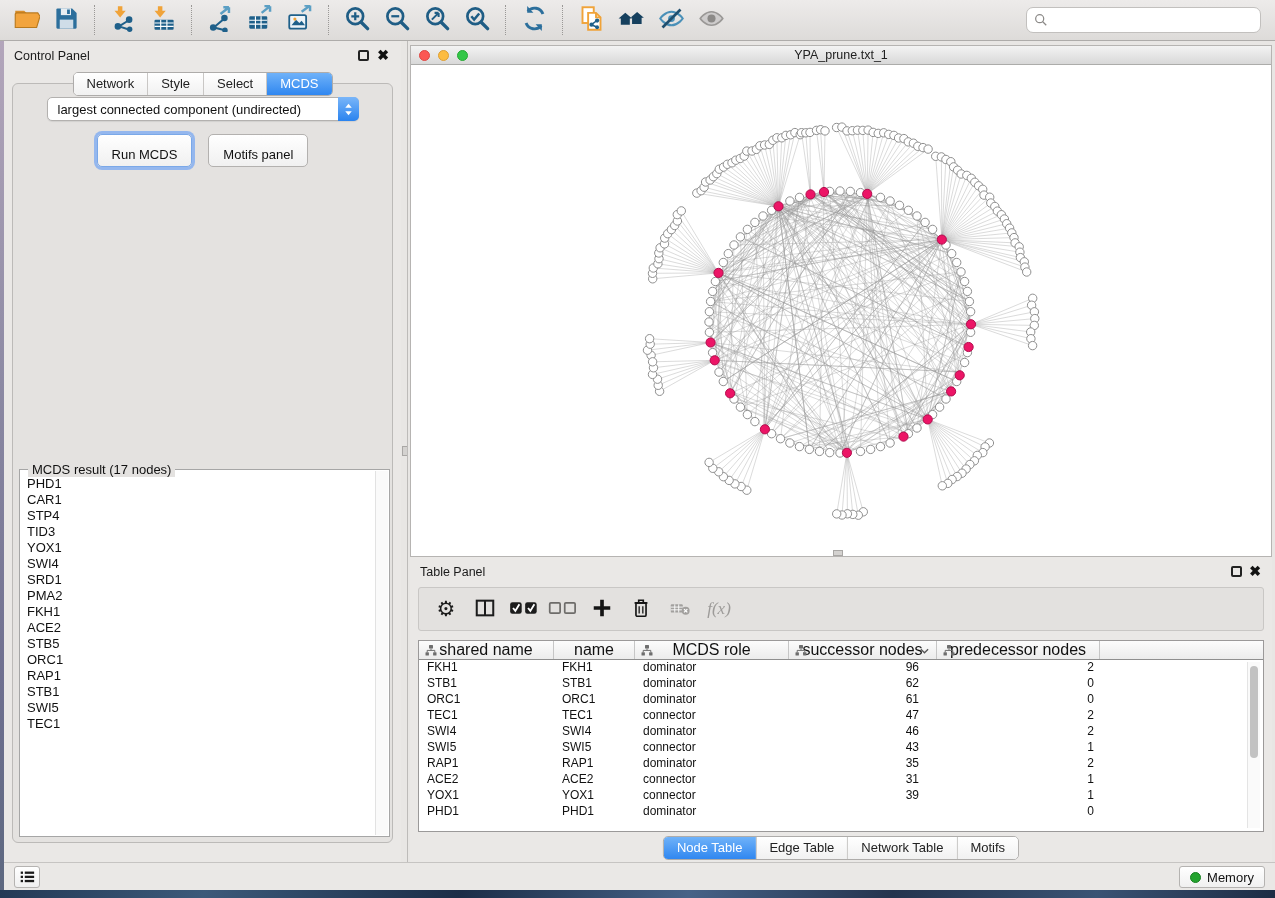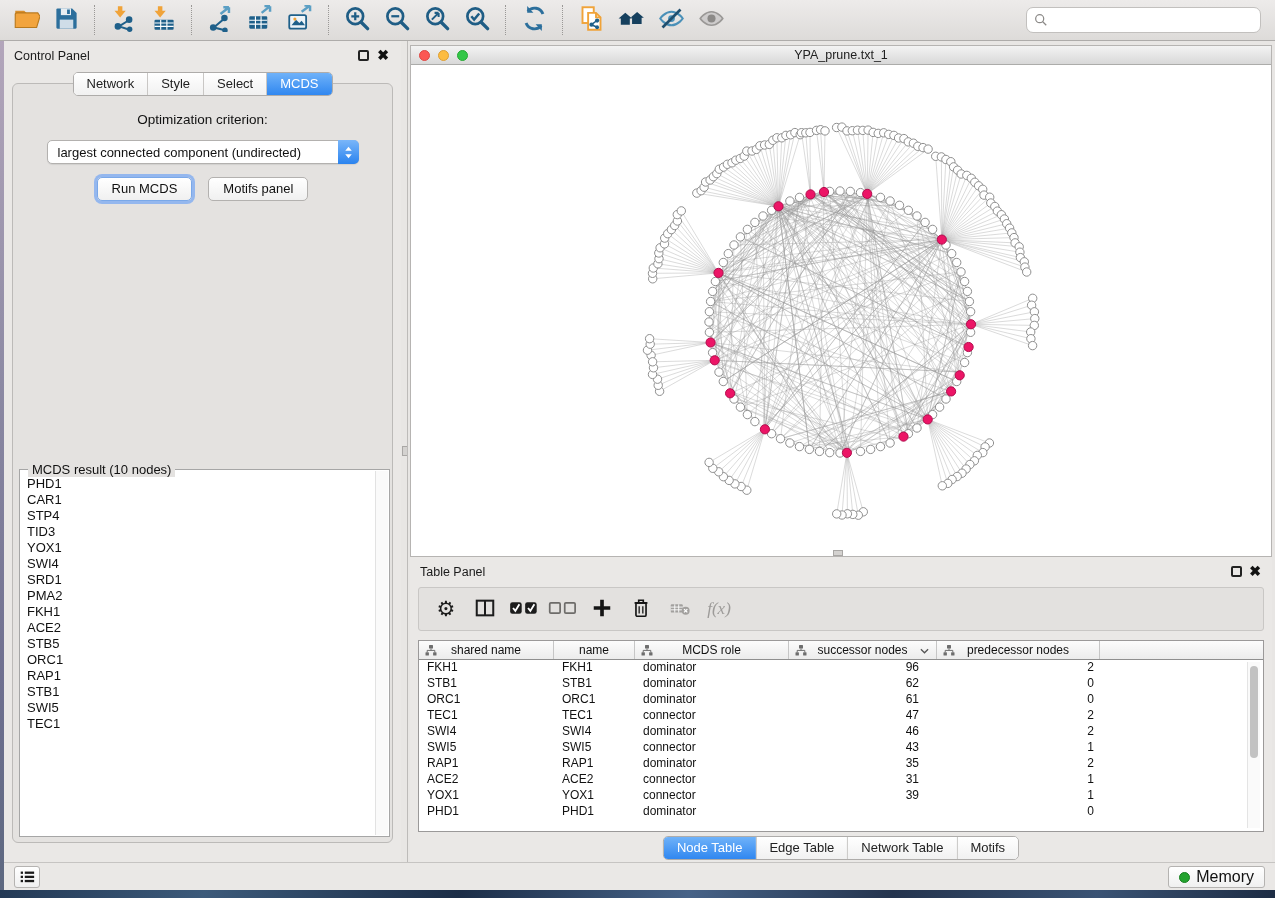--- a/index.html
+++ b/index.html
@@ -43,21 +43,21 @@
   .cp-content { position:absolute; left:8px; top:42px; width:381px; height:760px;
     border:1px solid #bcbab8; border-radius:6px; background:#e4e2e0; }
   .opt-label { text-align:center; margin-top:28px; font-size:13.5px; color:#111; }
   .dropdown { position:relative; width:312px; height:24px; margin:13px auto 0; background:#fff;
     border:1px solid #b3b1af; border-radius:5px; box-shadow:0 1px 1px rgba(0,0,0,.08); }
   .dropdown .dd-text { position:absolute; left:10px; top:4px; font-size:13px; color:#111; white-space:nowrap; }
   .dd-step { position:absolute; right:-1px; top:-1px; width:21px; height:24px; border-radius:0 5px 5px 0;
     background:linear-gradient(#7ab6f9,#2a83ef); display:flex; align-items:center; justify-content:center; }
   .btn-row { display:flex; justify-content:center; gap:16px; margin-top:13px; }
   .mac-btn { font:13px "Liberation Sans",sans-serif; color:#111; background:linear-gradient(#ffffff,#f0f0f0);
-    border:1px solid #b3b1af; border-radius:5px; padding:3px 14px 4px; cursor:default; }
+    border:1px solid #b3b1af; border-radius:5px; padding:12px 14px 4px; cursor:default; }
   .mac-btn.focus { box-shadow:0 0 0 3px rgba(82,148,250,.55); border-color:#7aa8e8; }
 
   .fieldset { position:absolute; left:6px; top:385px; width:371px; height:368px;
     border:1px solid #a6a6a6; background:#fff; }
   .fieldset .legend { position:absolute; top:-8px; left:8px; background:#e4e2e0; padding:0 4px;
     font-size:13px; color:#111; }
   .mcds-list { position:absolute; left:1px; top:2px; right:14px; bottom:1px; overflow:hidden;
     font-size:13px; color:#111; padding:4px 0 0 6px; }
   .mcds-list div { height:16px; line-height:16px; }
   .list-track { position:absolute; top:1px; right:1px; bottom:1px; width:13px; background:#fafafa; border-left:1px solid #e2e2e2; }
@@ -87,38 +87,38 @@
   .tp-btn { width:30px; height:30px; border:none; background:transparent; display:inline-flex;
     align-items:center; justify-content:center; margin-right:9px; cursor:default; }
   .tp-btn svg { width:22px; height:22px; }
   .tp-btn.wide svg { width:30px; }
   .gear-glyph { font-size:21px; color:#1c1c1c; line-height:22px; }
   .fx-glyph { font:italic 17px "Liberation Serif",serif; color:#9d9b99; }
 
   .node-table { position:absolute; left:8px; top:83px; width:846px; height:192px; background:#fff;
     border:1px solid #9b9999; }
   .nt-header { display:flex; height:19px; background:linear-gradient(#fcfcfc,#ececec); border-bottom:1px solid #8f8f8f; }
-  .nt-hcell { position:relative; border-right:1px solid #c6c6c6; font-size:12px; color:#111;
-    display:flex; align-items:center; justify-content:center; }
+  .nt-hcell { position:relative; border-right:1px solid #c6c6c6; font-size:16px; color:#111;
+    display:flex; align-items:flex-end; justify-content:center; }
   .nt-hcell .tree-ico { position:absolute; left:6px; top:4px; }
   .nt-hcell .sort-ico { position:absolute; right:7px; top:7px; }
   .nt-row { display:flex; height:16px; font-size:12px; color:#111; }
   .nt-cell { overflow:hidden; white-space:nowrap; }
   .nt-cell.l { padding-left:8px; text-align:left; }
   .nt-cell.r { text-align:right; }
   .tbl-scroll { position:absolute; top:21px; right:3px; bottom:3px; width:13px; background:#fafafa; border-left:1px solid #e4e4e4; }
   .tbl-thumb { position:absolute; left:2px; top:4px; width:8px; height:92px; background:#c2c2c2; border-radius:4px; }
   .tp-tabs { position:absolute; left:50%; transform:translateX(-50%); top:279px; }
 
   
   .status-bar { position:absolute; left:4px; top:862px; width:1271px; height:28px; background:#eae8e6; border-top:1px solid #c6c4c2; }
   .sb-list-btn { position:absolute; left:10px; top:3px; width:26px; height:22px; background:linear-gradient(#fff,#f0f0f0);
     border:1px solid #b5b3b1; border-radius:3px; display:flex; align-items:center; justify-content:center; }
   .sb-mem-btn { position:absolute; right:10px; top:3px; height:22px; background:linear-gradient(#fff,#f0f0f0);
-    border:1px solid #b5b3b1; border-radius:3px; display:flex; align-items:center; gap:6px; padding:0 10px; font-size:16px; color:#111; }
+    border:1px solid #b5b3b1; border-radius:3px; display:flex; align-items:center; gap:6px; padding:0 10px; font-size:13px; color:#111; }
   .mem-dot { width:11px; height:11px; border-radius:50%; background:#23a32e; border:1px solid #178021; }
 </style>
 </head>
 <body>
 
 <div class="screen">
 
   <div class="toolbar" id="main-toolbar">
     <button class="tb-btn">
         <span><svg viewBox="0 0 24 24">
@@ -264,36 +264,35 @@
       <span class="win-float"></span>
       <span class="win-close">✖</span>
     </div>
     <div class="cp-tabs seg" id="cp-tabs">
         <button>Network</button>
         <button>Style</button>
         <button>Select</button>
         <button class="active">MCDS</button>
       </div>
     <div class="cp-content">
-      <div class="opt-label">Optimization criterion:</div>
       <div class="dropdown" role="listbox">
         <span class="dd-text">largest connected component (undirected)</span>
         <span class="dd-step">
           <svg viewBox="0 0 10 14" width="9" height="13">
               <path d="M5 0.5L8.6 5H1.4z" fill="#fff"></path>
               <path d="M5 13.5L1.4 9h7.2z" fill="#fff"></path>
             </svg>
         </span>
       </div>
       <div class="btn-row">
         <button class="mac-btn focus">Run MCDS</button>
         <button class="mac-btn">Motifs panel</button>
       </div>
       <div class="fieldset">
-        <span class="legend">MCDS result (10 nodes)</span>
+        <span class="legend">MCDS result (17 nodes)</span>
         <div class="mcds-list" id="mcds-list">
             <div>PHD1</div>
             <div>CAR1</div>
             <div>STP4</div>
             <div>TID3</div>
             <div>YOX1</div>
             <div>SWI4</div>
             <div>SRD1</div>
             <div>PMA2</div>
             <div>FKH1</div>

